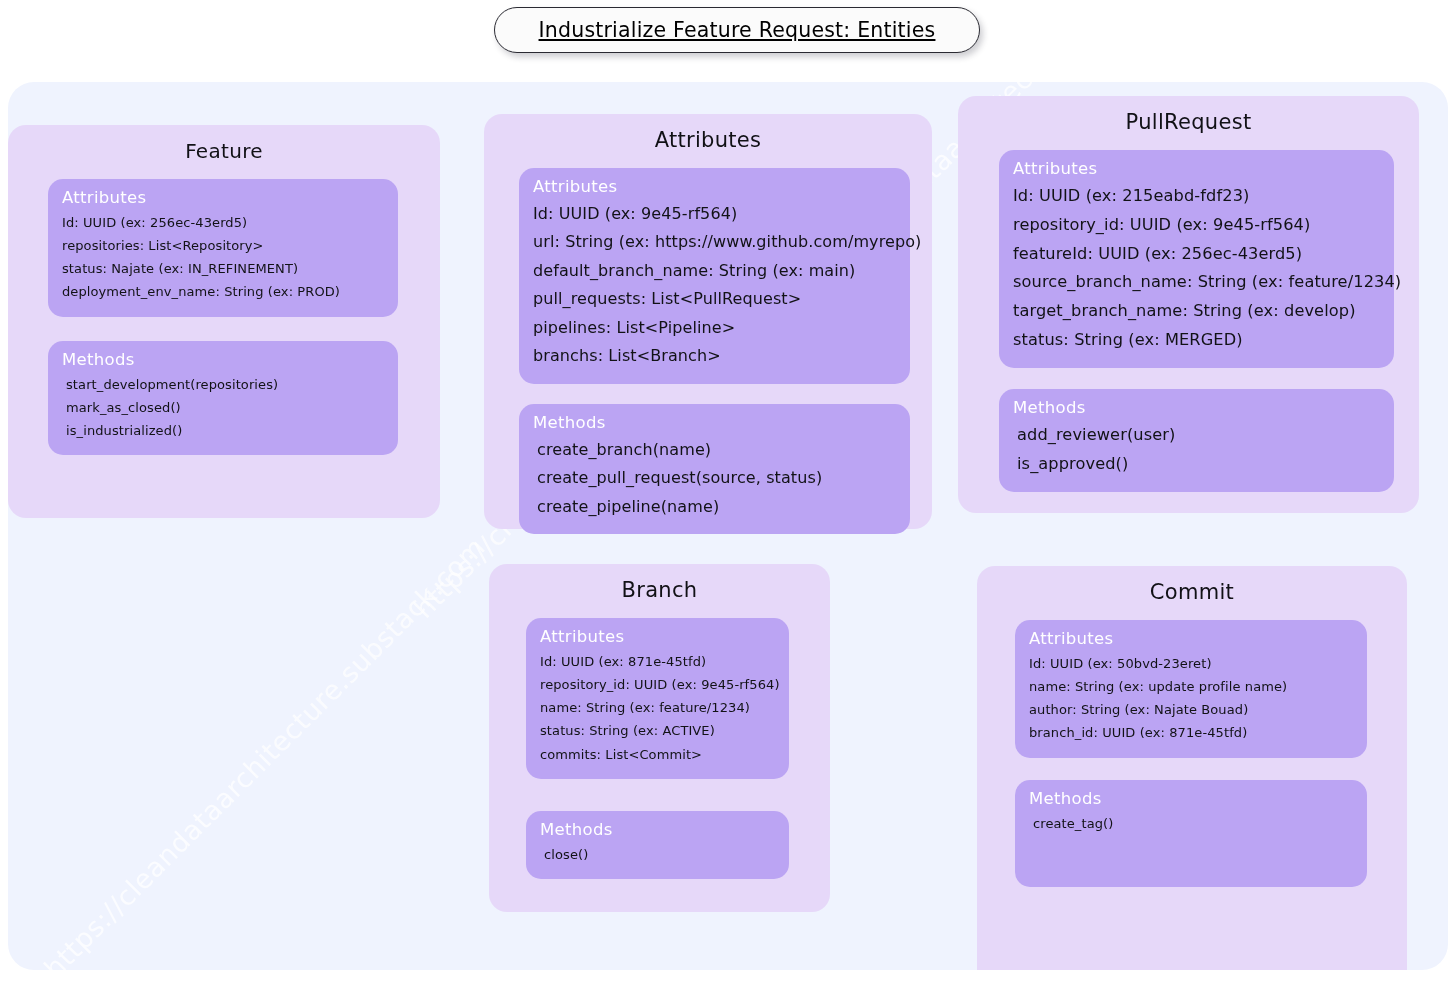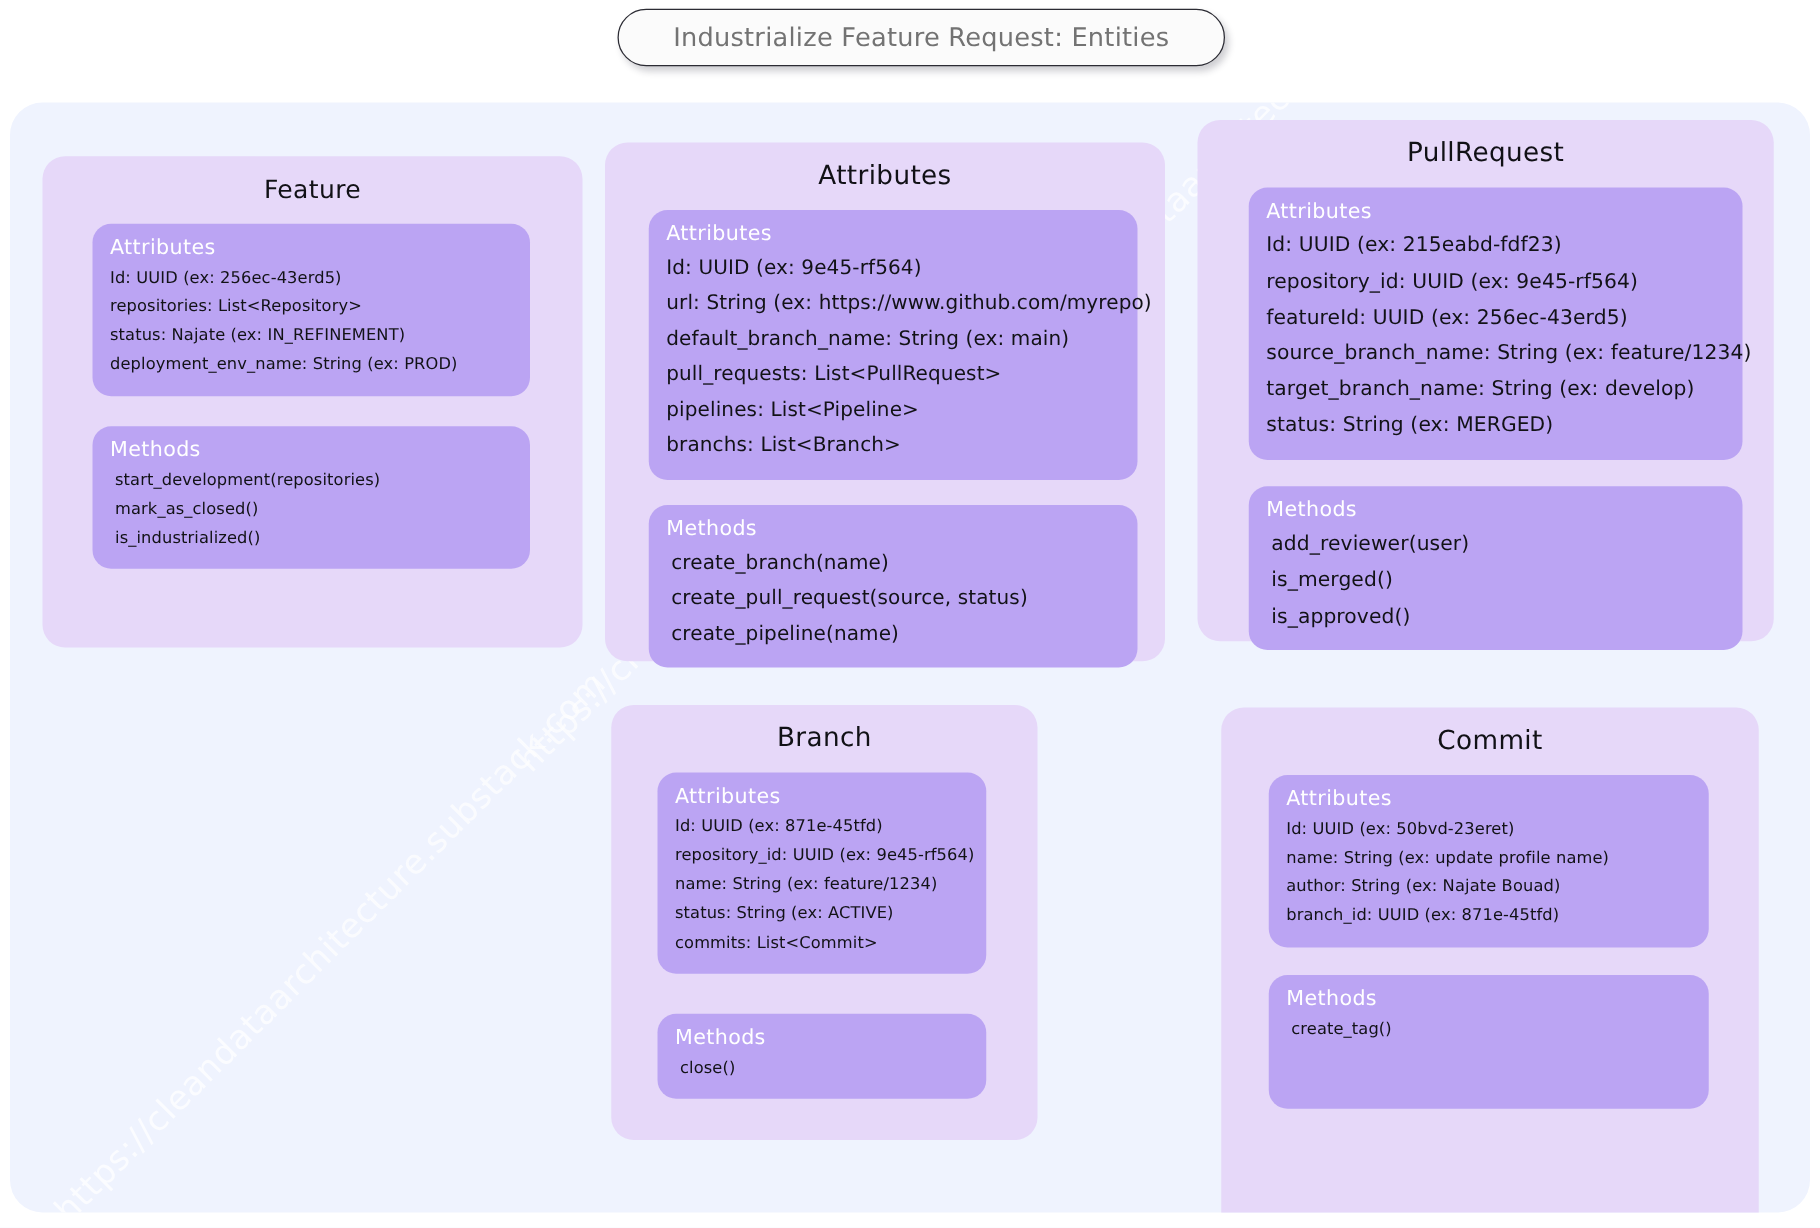--- a/index.html
+++ b/index.html
@@ -26,23 +26,24 @@
     border: 1.6px solid #2b2b33;
     border-radius: 26px;
     box-shadow: 3px 4px 6px rgba(30,30,50,0.22);
     display: flex;
     align-items: center;
     justify-content: center;
     box-sizing: border-box;
   }
   #title-bar .title-text {
     font-size: 20.5px;
-    color: #737373;
+    color: #000000;
     letter-spacing: 0.2px;
     white-space: nowrap;
+    text-decoration: underline;
   }
 
   
   #canvas {
     position: absolute;
     left: 8px;
     top: 82px;
     width: 1440px;
     height: 888px;
     background: #eff3fe;
@@ -104,21 +105,21 @@
   .section li {
     color: #121216;
     font-size: 13px;
     line-height: 1.78;
     white-space: nowrap;
     letter-spacing: 0.1px;
   }
   .section.methods li { padding-left: 4px; }
 
   
-  #card-feature     { left: 26px;  top: 43px;  width: 432px; height: 393px; }
+  #card-feature     { left: 0;  top: 43px;  width: 432px; height: 393px; }
   #card-repository  { left: 476px; top: 32px;  width: 448px; height: 415px; }
   #card-pullrequest { left: 950px; top: 14px;  width: 461px; height: 417px; }
   #card-branch      { left: 481px; top: 482px; width: 341px; height: 348px; }
   #card-commit      { left: 969px; top: 484px; width: 430px; height: 427px; }
 
   #card-feature .section     { margin-left: 40px; margin-right: 42px; }
   #card-repository .section  { margin-left: 35px; margin-right: 22px; }
   #card-pullrequest .section { margin-left: 41px; margin-right: 25px; }
   #card-branch .section      { margin-left: 37px; margin-right: 41px; }
   #card-commit .section      { margin-left: 38px; margin-right: 40px; }
@@ -200,21 +201,20 @@
         <li>featureId: UUID (ex: 256ec-43erd5)</li>
         <li>source_branch_name: String (ex: feature/1234)</li>
         <li>target_branch_name: String  (ex: develop)</li>
         <li>status: String (ex: MERGED)</li>
       </ul>
     </div>
     <div class="section methods">
       <div class="section-head">Methods</div>
       <ul>
         <li>add_reviewer(user)</li>
-        <li>is_merged()</li>
         <li>is_approved()</li>
       </ul>
     </div>
   </div>
 
   <div class="card" id="card-branch">
     <div class="card-title">Branch</div>
     <div class="section attributes">
       <div class="section-head">Attributes</div>
       <ul>

